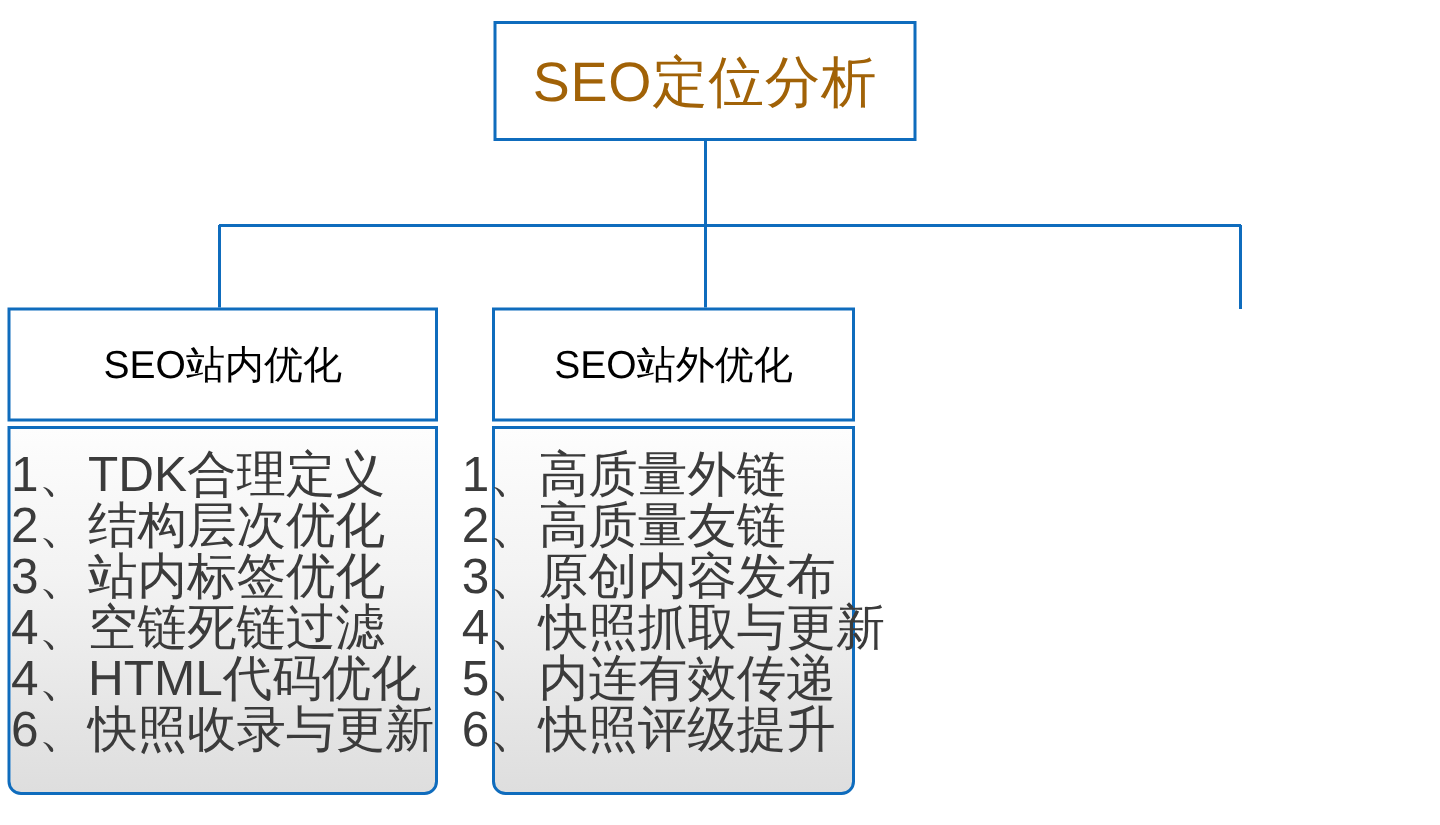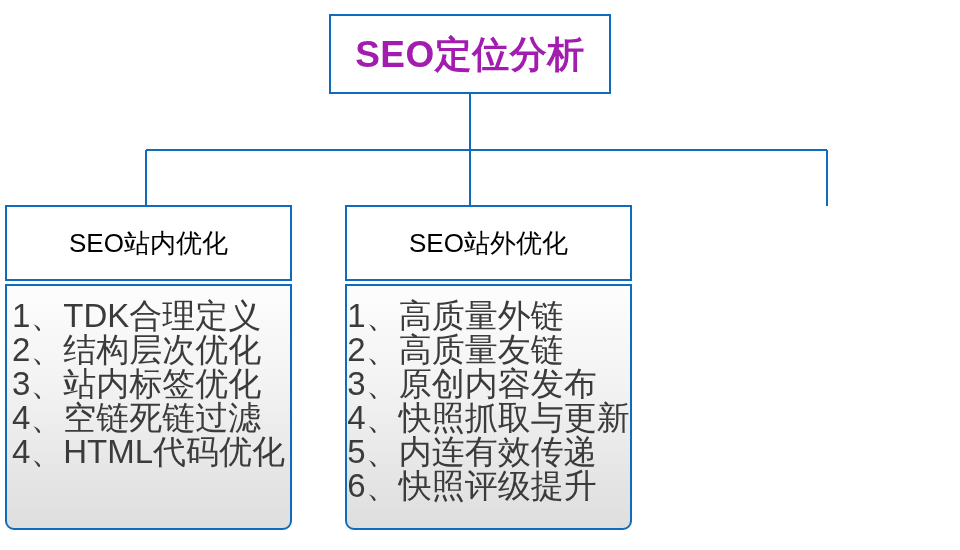--- a/index.html
+++ b/index.html
@@ -35,25 +35,24 @@
     height: 80px;
     box-sizing: border-box;
     border: 2px solid #0f6cbd;
     background: #ffffff;
     display: flex;
     align-items: center;
     justify-content: center;
   }
   .root-label {
     font-size: 37px;
-    color: #a21caf;
+    color: #a16207;
     letter-spacing: 0.5px;
     line-height: 1;
     white-space: nowrap;
-    font-weight: bold;
   }
 
   
   .column {
     position: absolute;
     top: 205px;
   }
   .col-header {
     box-sizing: border-box;
     border: 2px solid #0f6cbd;
@@ -89,21 +88,21 @@
   .bullet-item {
     font-size: 33px;
     color: #3b3b3b;
     line-height: 34px;
     white-space: nowrap;
     text-align: left;
   }
 
   
   #col-0 { left: 5px;   width: 287px; }
-  #col-1 { left: 345px; width: 287px; }
+  #col-1 { left: 328px; width: 242px; }
   #col-2 { left: 669px; width: 287px; }
 </style>
 </head>
 <body>
 
 <div id="canvas">
 
   <svg id="connectors" viewBox="0 0 960 550" width="960" height="550">
     <g stroke="#0f6cbd" stroke-width="2" fill="none" shape-rendering="crispEdges">
 
@@ -127,20 +126,21 @@
     <div class="col-header">
       <span class="col-header-label">SEO站内优化</span>
     </div>
     <div class="col-body">
       <ul class="bullet-list">
         <li class="bullet-item">1、TDK合理定义</li>
         <li class="bullet-item">2、结构层次优化</li>
         <li class="bullet-item">3、站内标签优化</li>
         <li class="bullet-item">4、空链死链过滤</li>
         <li class="bullet-item">4、HTML代码优化</li>
+        <li class="bullet-item">6、快照收录与更新</li>
       </ul>
     </div>
   </div>
 
   <div class="column" id="col-1">
     <div class="col-header">
       <span class="col-header-label">SEO站外优化</span>
     </div>
     <div class="col-body">
       <ul class="bullet-list">

